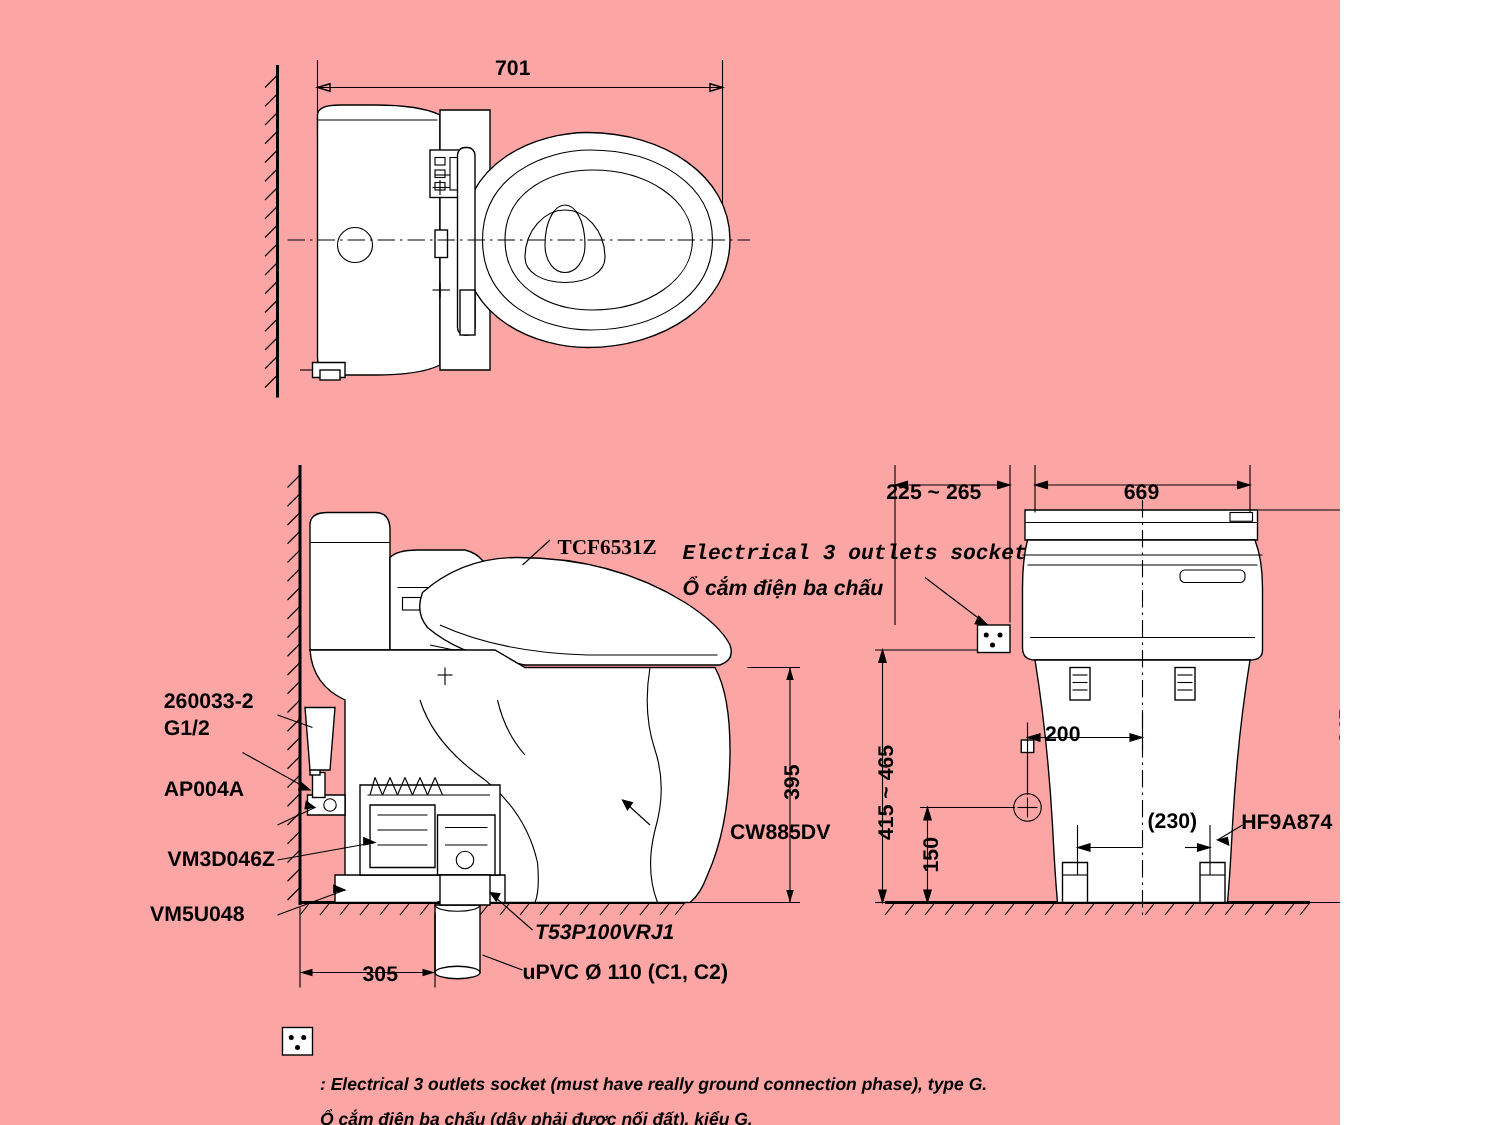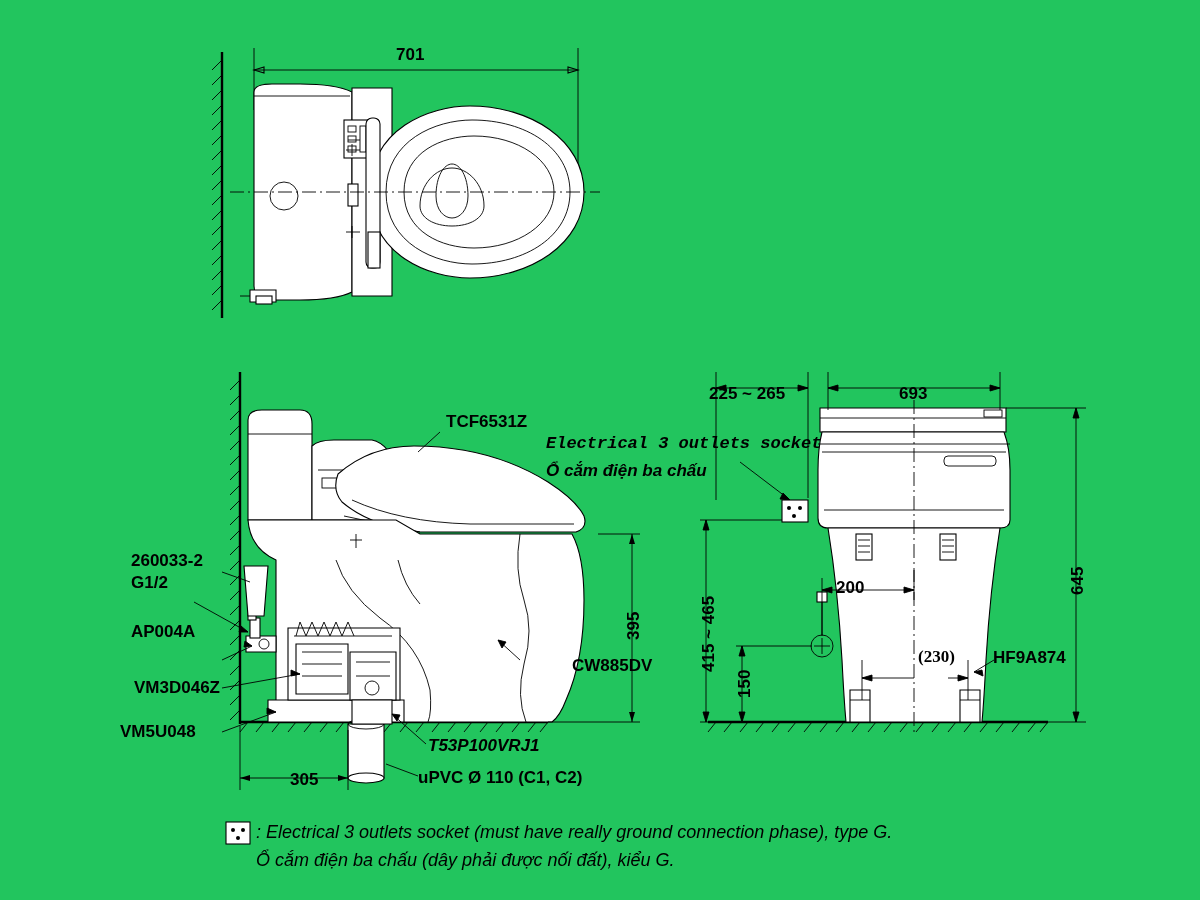--- a/index.html
+++ b/index.html
@@ -5,23 +5,23 @@
   html, body {
     margin: 0;
     padding: 0;
     background: #ffffff;
   }
   body {
     font-family: "Liberation Sans", sans-serif;
   }
   #sheet {
     position: relative;
-    width: 1200px;
+    width: 1072px;
     height: 900px;
-    background: #22c55e;
+    background: #fca5a5;
     overflow: hidden;
   }
   .lbl {
     position: absolute;
     font-family: "Liberation Sans", sans-serif;
     font-size: 17px;
     font-weight: bold;
     color: #000000;
     white-space: nowrap;
     line-height: 1.15;
@@ -29,25 +29,26 @@
   .lbl.italic {
     font-style: italic;
   }
   .lbl.vert {
     transform-origin: 0 0;
     transform: rotate(-90deg);
   }
   .note {
     position: absolute;
     font-family: "Liberation Sans", sans-serif;
-    font-size: 18px;
-    font-weight: normal;
+    font-size: 14px;
+    font-weight: bold;
     font-style: italic;
     color: #000;
     white-space: nowrap;
+    margin-top: 37px;
   }
   svg.draw {
     position: absolute;
     left: 0;
     top: 0;
     width: 1200px;
     height: 900px;
   }
   .ln { stroke: #000; stroke-width: 1.1; fill: none; }
   .thin { stroke: #000; stroke-width: 0.9; fill: none; }
@@ -425,41 +426,41 @@
     <g>
       <rect class="fillw" x="226" y="822" width="24" height="22"></rect>
       <circle cx="233" cy="830" r="2" fill="#000"></circle>
       <circle cx="243" cy="830" r="2" fill="#000"></circle>
       <circle cx="238" cy="838" r="2" fill="#000"></circle>
     </g>
   </svg>
 
   <div class="lbl" style="left:396px; top:45px;">701</div>
 
-  <div class="lbl" style="left:446px; top:412px;">TCF6531Z</div>
+  <div class="lbl" style="left:446px; top:428px;font-family:Liberation Serif, serif;">TCF6531Z</div>
   <div class="lbl italic" style="left:546px; top:434px;font-family:Liberation Mono, monospace;">Electrical 3 outlets socket</div>
   <div class="lbl italic" style="left:546px; top:461px;">Ổ cắm điện ba chấu</div>
 
   <div class="lbl" style="left:131px; top:551px;">260033-2</div>
   <div class="lbl" style="left:131px; top:573px;">G1/2</div>
   <div class="lbl" style="left:131px; top:622px;">AP004A</div>
   <div class="lbl" style="left:134px; top:678px;">VM3D046Z</div>
   <div class="lbl" style="left:120px; top:722px;">VM5U048</div>
   <div class="lbl" style="left:428px; top:736px;font-style:italic;">T53P100VRJ1</div>
   <div class="lbl" style="left:418px; top:768px;">uPVC Ø 110 (C1, C2)</div>
-  <div class="lbl" style="left:524px; top:656px;padding-left:48px;">CW885DV</div>
+  <div class="lbl" style="left:536px; top:656px;padding-left:48px;">CW885DV</div>
 
   <div class="lbl vert" style="left:624px; top:640px;">395</div>
   <div class="lbl" style="left:290px; top:770px;">305</div>
 
-  <div class="lbl" style="left:899px; top:384px;">693</div>
+  <div class="lbl" style="left:899px; top:384px;">669</div>
   <div class="lbl" style="left:709px; top:384px;">225 ~ 265</div>
   <div class="lbl vert" style="left:699px; top:672px;">415 ~ 465</div>
   <div class="lbl vert" style="left:1068px; top:595px;">645</div>
   <div class="lbl" style="left:836px; top:578px;">200</div>
   <div class="lbl vert" style="left:735px; top:698px;">150</div>
-  <div class="lbl" style="left:918px; top:647px;font-family:Liberation Serif, serif;">(230)</div>
+  <div class="lbl" style="left:918px; top:647px;">(230)</div>
   <div class="lbl" style="left:993px; top:648px;">HF9A874</div>
 
   <div class="note" style="left:256px; top:822px;">: Electrical 3 outlets socket (must have really ground connection phase), type G.</div>
   <div class="note" style="left:256px; top:850px;">Ổ cắm điện ba chấu (dây phải được nối đất), kiểu G.</div>
 
 </div>
 
 </body></html>

